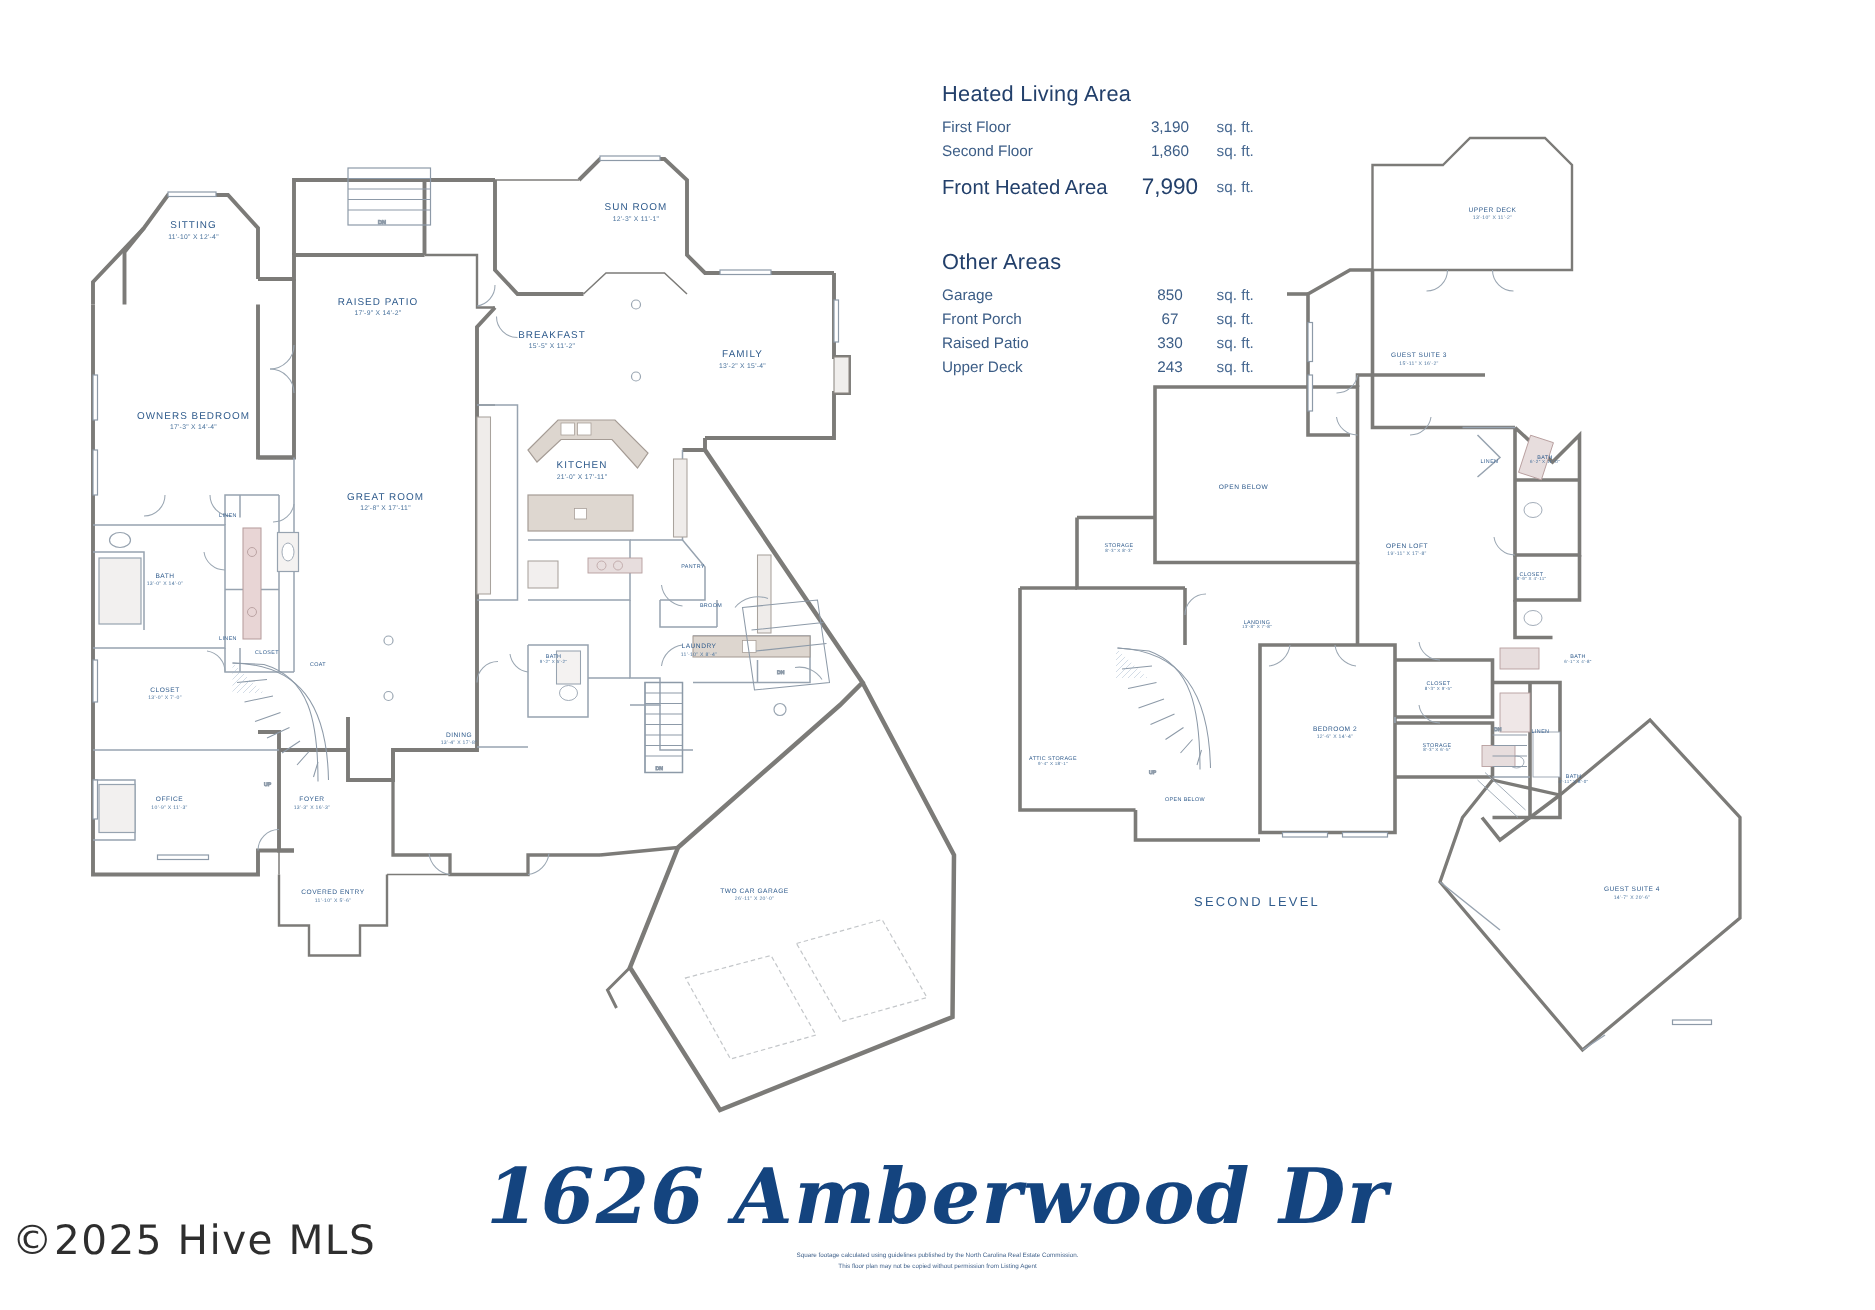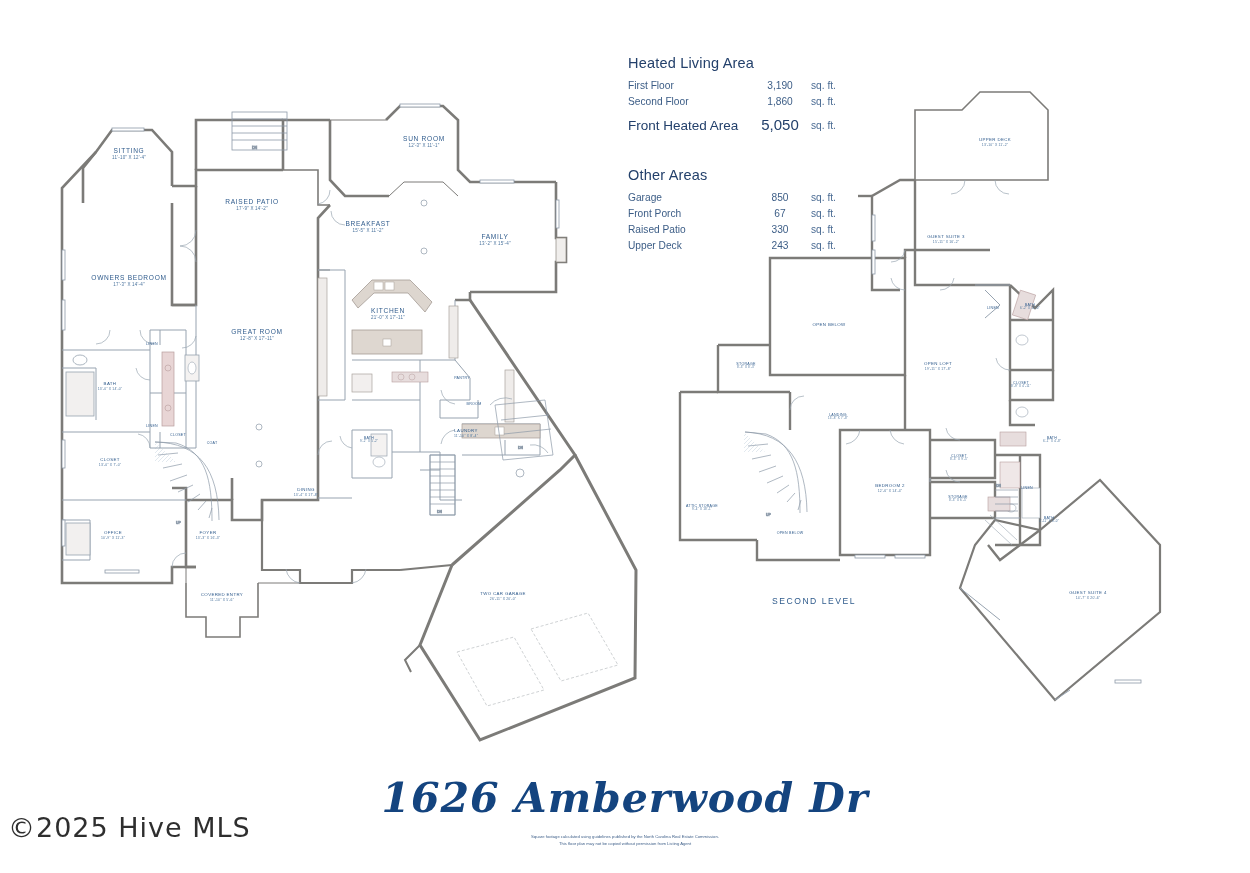--- a/index.html
+++ b/index.html
@@ -34,21 +34,21 @@
   .rlabel.sm .dm{font-size:3.4px;}
   .rlabel.tiny .nm{font-size:3.6px;letter-spacing:.25px;}
   .rlabel.tiny .dm{font-size:3px;}
 
   .levellabel{position:absolute;color:#2f5b8c;font-size:8.6px;letter-spacing:1.5px;
               transform:translate(-50%,-50%);white-space:nowrap;}
 
   
   .title{position:absolute;left:625px;top:798px;transform:translate(-50%,-50%);
          font-family:"DejaVu Serif",serif;font-style:italic;font-weight:bold;
-         font-size:41px;color:#14447f;letter-spacing:1px;white-space:nowrap;}
+         font-size:51px;color:#14447f;letter-spacing:1px;white-space:nowrap;}
   .disclaim{position:absolute;left:625px;top:833px;transform:translateX(-50%);
             text-align:center;color:#3e5f89;font-size:4.2px;line-height:7px;white-space:nowrap;}
   .watermark{position:absolute;left:8px;top:812px;font-size:27px;color:#1d1d1d;
              font-family:"DejaVu Sans",sans-serif;letter-spacing:1px;opacity:.92;}
 </style>
 </head>
 <body>
 
 <svg id="plan" viewBox="0 0 1250 873">
   <defs>
@@ -348,21 +348,21 @@
     <span class="unit">sq. ft.</span>
   </div>
   <div class="sch-row">
     <span class="lbl">Second Floor</span>
     <span class="val">1,860</span>
     <span class="unit">sq. ft.</span>
   </div>
 
   <div class="sch-row total">
     <span class="lbl">Front Heated Area</span>
-    <span class="val">5,050</span>
+    <span class="val">7,990</span>
     <span class="unit">sq. ft.</span>
   </div>
 
   <div class="sch-head sub">Other Areas</div>
 
   <div class="sch-row">
     <span class="lbl">Garage</span>
     <span class="val">850</span>
     <span class="unit">sq. ft.</span>
   </div>
@@ -535,21 +535,21 @@
     <div class="rlabel tiny" style="left: 1049px; top: 520px;">
       <span class="nm">BATH</span>
       <span class="dm">4'-11" X 8'-0"</span>
     </div>
     <div class="rlabel sm" style="left: 1088px; top: 595px;">
       <span class="nm">GUEST SUITE 4</span>
       <span class="dm">14'-7" X 20'-6"</span>
     </div>
   </div>
 
-<div class="levellabel" style="left:814px;top:601px;">SECOND LEVEL</div>
+<div class="levellabel" style="left:838px;top:601px;">SECOND LEVEL</div>
 
 <div class="title">1626 Amberwood Dr</div>
 
 <div class="disclaim">
   <div>Square footage calculated using guidelines published by the North Carolina Real Estate Commission.</div>
   <div>This floor plan may not be copied without permission from Listing Agent</div>
 </div>
 
 <div class="watermark">©2025 Hive MLS</div>
 

